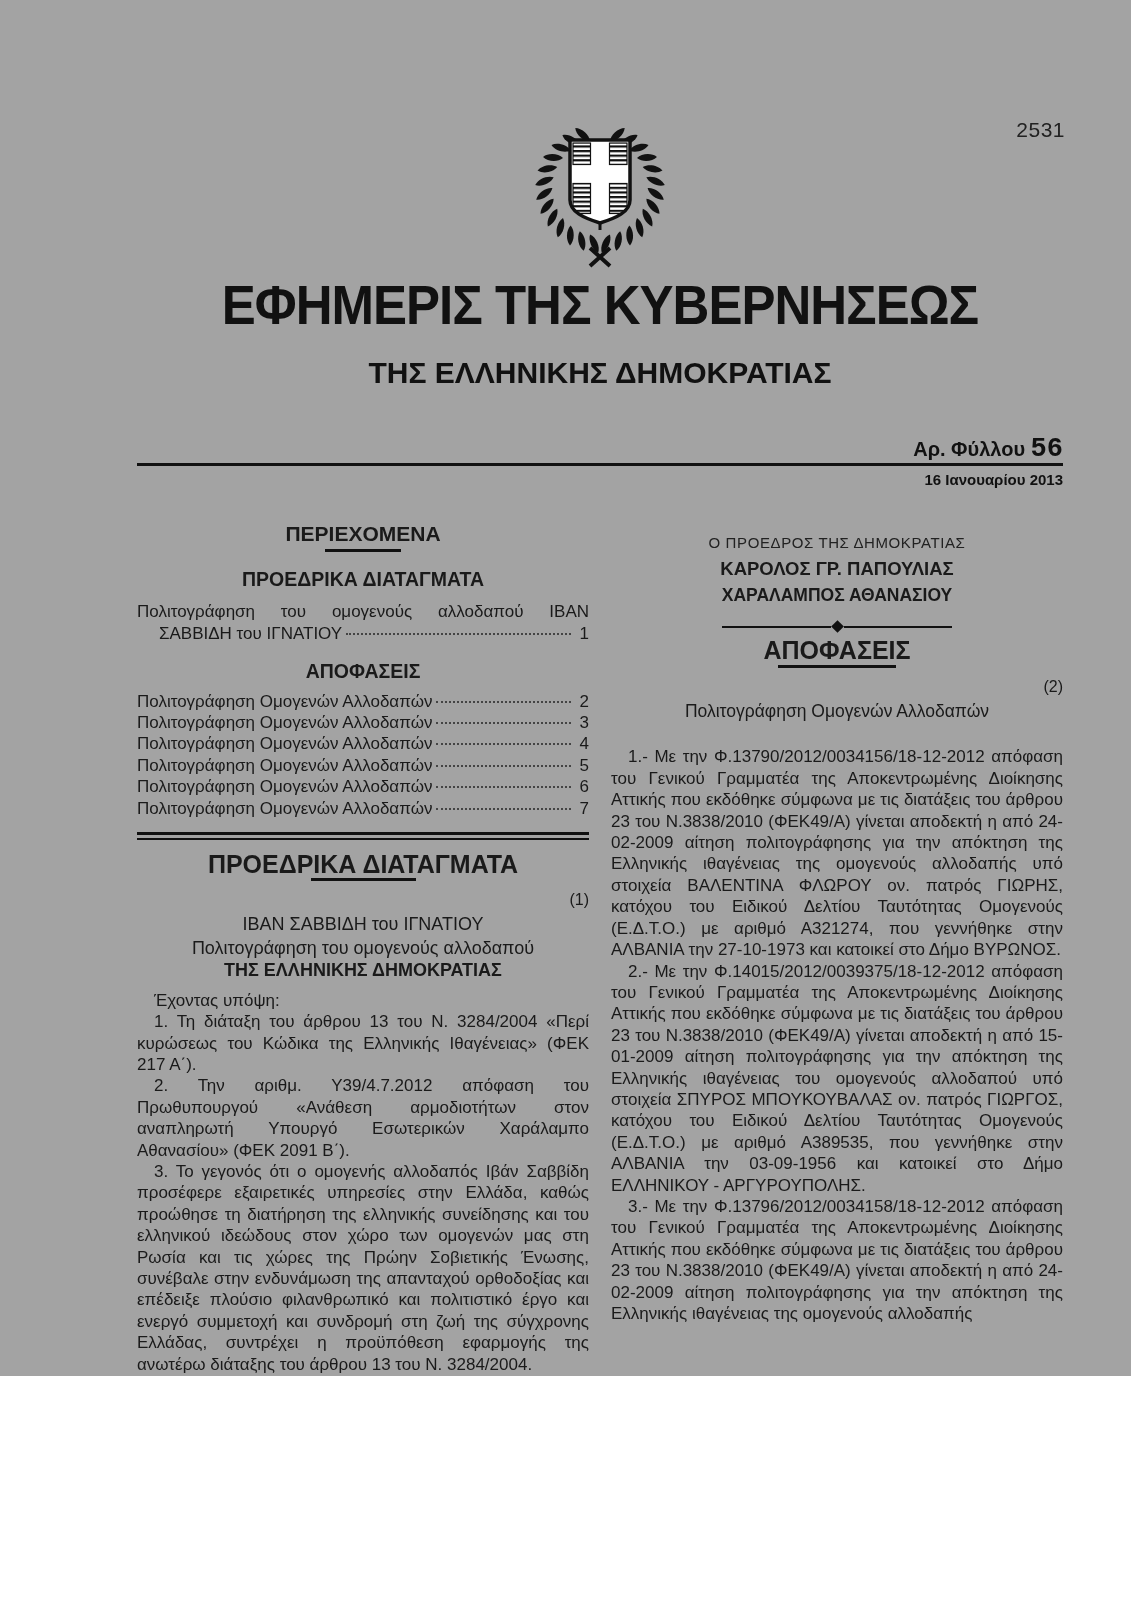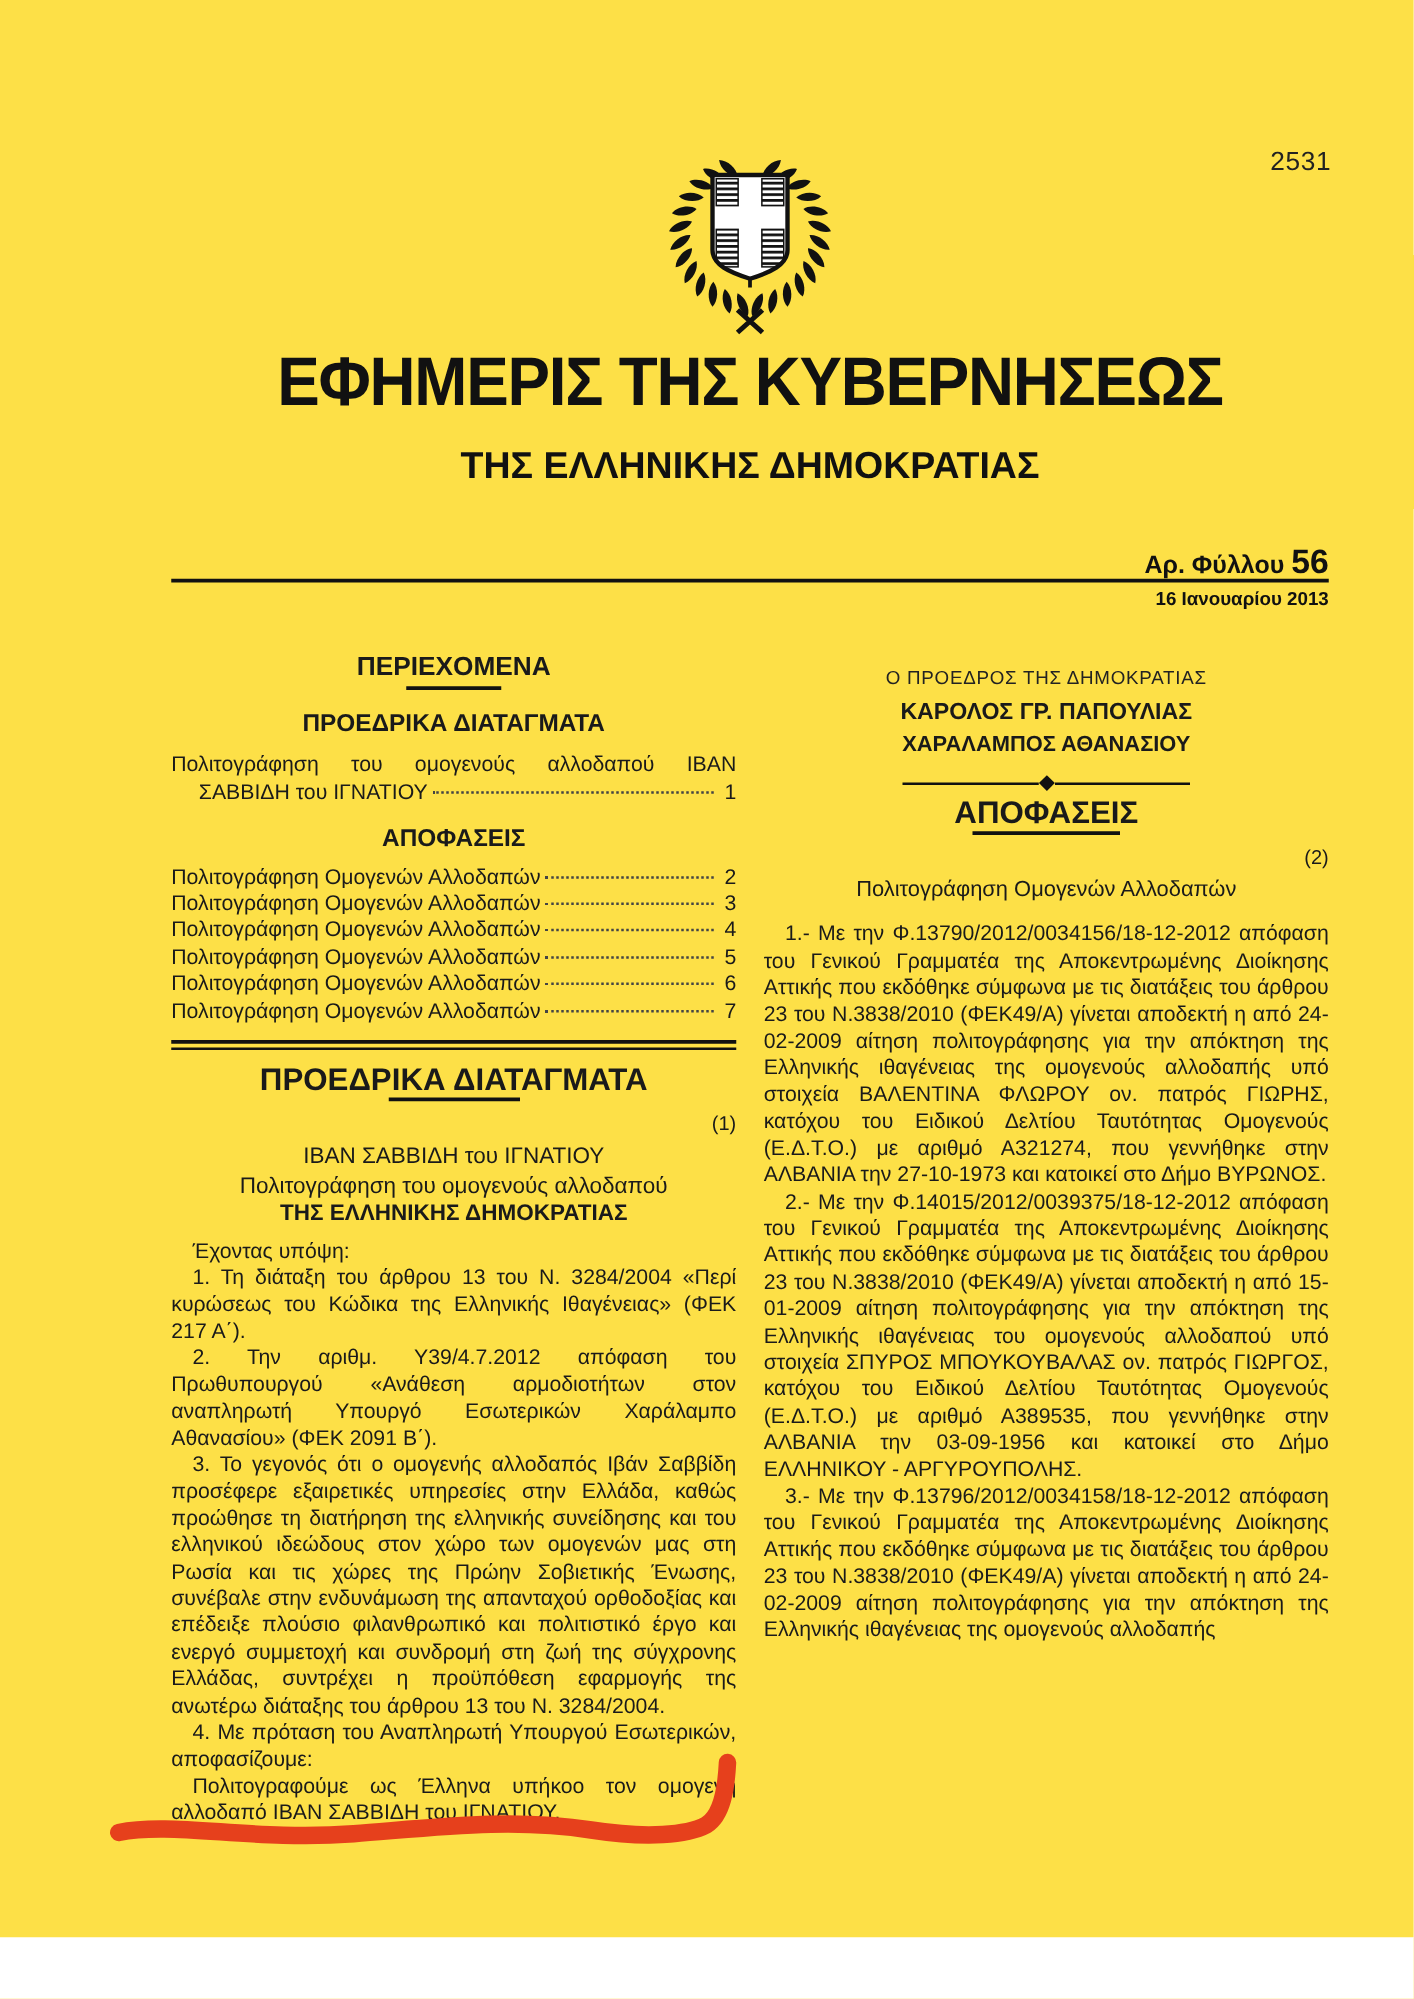--- a/index.html
+++ b/index.html
@@ -1,33 +1,33 @@
 <!DOCTYPE html>
 <html><head>
 <meta charset="utf-8">
 <style>
   html,body{margin:0;padding:0;background:#ffffff;}
-  .page{position:relative;width:1131px;height:1550px;background:#fde047;overflow:hidden;
+  .page{position:relative;width:1131px;height:1376px;background:#a3a3a3;overflow:hidden;
         font-family:"Liberation Sans","DejaVu Sans",sans-serif;color:#1a1a1a;}
 
   .page-num{position:absolute;top:118px;right:66px;font-size:21px;letter-spacing:0.5px;color:#222;}
 
   .emblem{position:absolute;top:104px;left:600px;transform:translateX(-50%);}
 
   .m-title{position:absolute;top:276px;left:103px;width:994px;text-align:center;
            font-size:51px;font-weight:800;letter-spacing:-1px;transform:scaleY(1.08);
            color:#111;white-space:nowrap;}
   .m-subtitle{position:absolute;top:356px;left:103px;width:994px;text-align:center;
            font-size:30px;font-weight:700;color:#111;white-space:nowrap;}
 
   .issue-row{position:absolute;top:434px;left:137px;width:926px;height:30px;}
   .issue-type{position:absolute;left:0;right:0;text-align:center;top:4px;
            font-size:20px;font-weight:700;color:#111;}
   .issue-no{position:absolute;right:0;top:0;font-size:20px;font-weight:700;color:#111;}
-  .issue-no .no{font-size:27px;}
+  .issue-no .no{font-size:27px;font-family:Liberation Mono, monospace;}
   .head-rule{position:absolute;top:463px;left:137px;width:926px;height:3px;background:#111;}
   .head-date{position:absolute;top:471px;left:137px;width:926px;text-align:right;
            font-size:15px;font-weight:600;color:#111;}
 
   .col{position:absolute;width:452px;font-size:17px;line-height:21.4px;text-align:justify;}
   .col-left{left:137px;top:518px;}
   .col-right{left:611px;top:528px;width:452px;}
 
   .toc-head{font-size:21px;font-weight:700;text-align:center;text-align-last:center;padding-top:5px;}
   .toc-head-rule{width:76px;height:2.5px;background:#111;margin:5px auto 0;}
@@ -57,21 +57,21 @@
   .sig-title{font-size:15px;text-align:center;text-align-last:center;margin-top:4px;letter-spacing:0.6px;color:#222;}
   .sig-title.thin{font-size:13.5px;letter-spacing:1.1px;margin-top:18px;color:#333;}
   .sig-name{font-size:18.5px;font-weight:700;text-align:center;text-align-last:center;margin-top:5px;}
   .sig-name.n2{font-size:17.5px;}
 
   .diamond-divider{display:flex;align-items:center;justify-content:center;margin:16px auto 0;width:230px;}
   .diamond-divider .dline{flex:1;height:2px;background:#111;}
   .diamond-divider .dia{width:9px;height:9px;background:#111;transform:rotate(45deg);margin:0 2px;}
 
   .dec-subtitle{font-size:17.5px;text-align:center;text-align-last:center;margin-top:4px;}
-  .dec-body{margin-top:14px;}
+  .dec-body{margin-top:24px;}
   .dec-body p{margin:0;text-indent:17px;}
 
   .marker{position:absolute;left:78px;top:1388px;width:530px;height:100px;pointer-events:none;}
 </style>
 </head>
 <body>
 
 <div class="page">
 
   <div class="page-num">2531</div>

